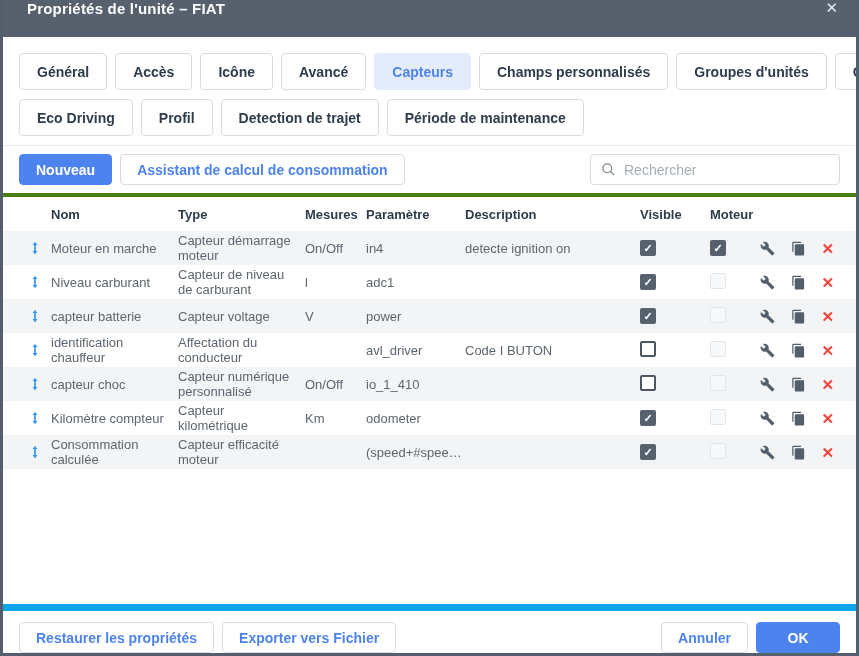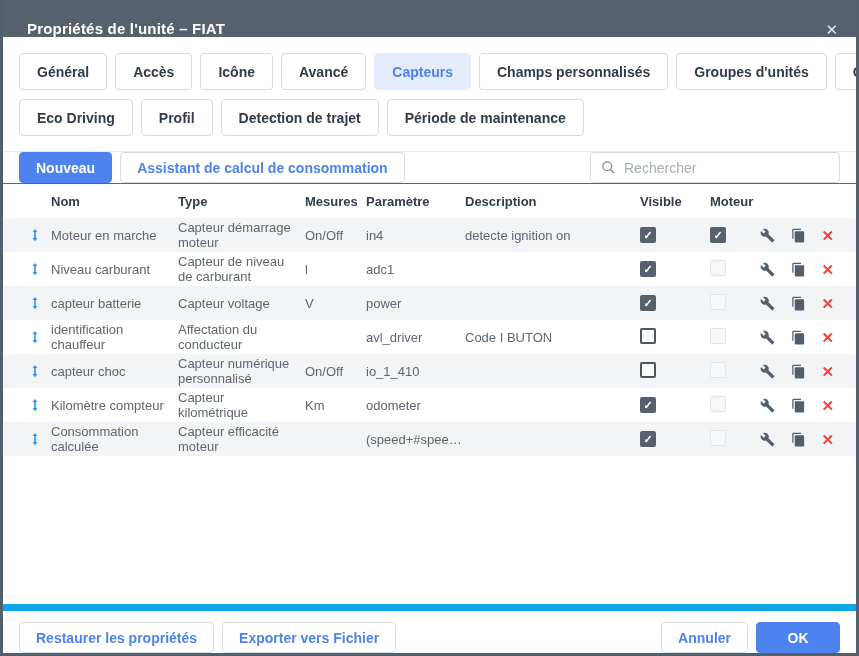--- a/index.html
+++ b/index.html
@@ -5,38 +5,37 @@
   * { margin:0; padding:0; box-sizing:border-box; }
   body { font-family:"Liberation Sans", sans-serif; background:#8b949c; }
   .dialog {
     width:859px; height:656px; background:#fff;
     border:3px solid #535f6c; border-top:none;
     display:flex; flex-direction:column; overflow:hidden;
   }
   
   .titlebar {
     height:37px; background:#57616e; color:#fff; flex:0 0 37px;
-    display:flex; align-items:flex-end; padding:0 18px 0 24px;
+    display:flex; align-items:flex-start; padding:0 18px 0 24px;
   }
   .titlebar .title { font-size:15px; font-weight:700; letter-spacing:.2px; }
   .titlebar .close { margin-left:auto; font-size:15px; color:#e8eaee; cursor:pointer; line-height:1; }
   
   .tabs { padding:16px 16px 0 16px; }
   .tab-row { display:flex; gap:8px; margin-bottom:9px; }
   .tab {
     height:37px; padding:0 17px; display:flex; align-items:center;
     border:1px solid #d8dce1; border-radius:4px; background:#fff;
     font-size:14px; font-weight:700; color:#2e3c4c; cursor:pointer; white-space:nowrap;
   }
   .tab.active { background:#e4ecfb; border-color:#e4ecfb; color:#4d83ee; }
   
   .toolbar {
     display:flex; align-items:center; gap:8px;
-    padding:0 16px; border-top:1px solid #e9ebee; border-bottom:1px solid #4d7c0f;
-    margin-top:6px;
+    padding:8px 16px; border-top:1px solid #e9ebee; border-bottom:4px solid #4d7c0f;
   }
   .btn {
     height:31px; padding:0 16px; display:inline-flex; align-items:center; justify-content:center;
     border:1px solid #d8dce1; border-radius:4px; background:#fff;
     font-size:14px; font-weight:700; color:#4d83ee; cursor:pointer; white-space:nowrap;
     font-family:"Liberation Sans", sans-serif;
   }
   .btn.primary { background:#4d83ee; border-color:#4d83ee; color:#fff; }
   .search {
     margin-left:auto; width:250px; height:31px; border:1px solid #d8dce1; border-radius:4px;

